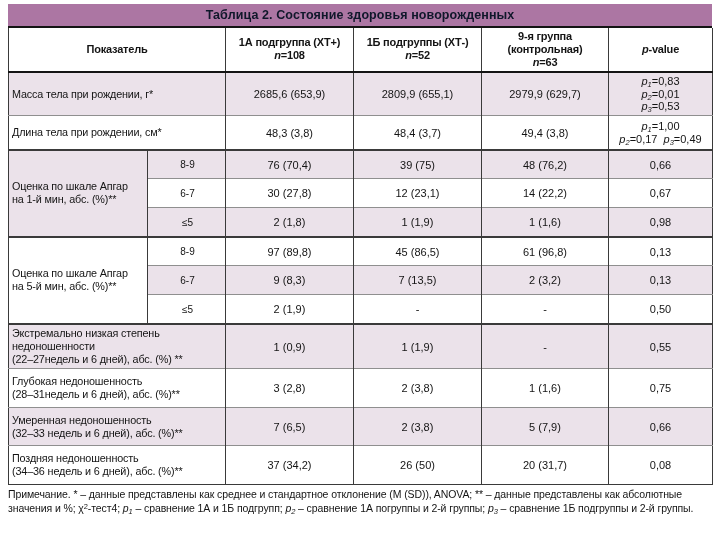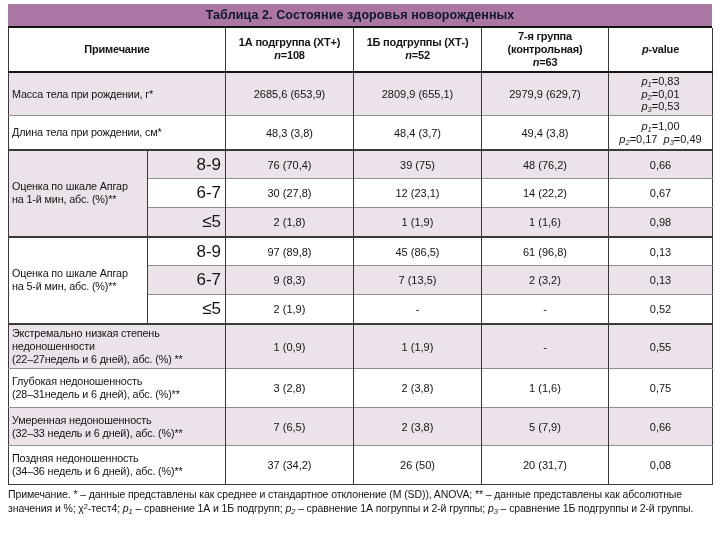--- a/index.html
+++ b/index.html
@@ -62,23 +62,23 @@
   }
   td.lbl {
     text-align: left;
     padding-left: 3px;
     white-space: pre-line;
     font-size: 10.8px;
     letter-spacing: -0.15px;
     line-height: 1.22;
   }
   td.score {
-    text-align: right;
+    text-align: center;
     padding-left: 6px;
-    font-size: 17px;
+    font-size: 10px;
   }
   td.val { text-align: center; margin-top: 20px; }
 
   tr.h-mass td   { height: 44px; }
   tr.h-len td    { height: 34px; }
   tr.h-apg td    { height: 29px; }
   tr.h-ext td    { height: 44px; }
   tr.h-deep td   { height: 39px; }
   tr.h-mod td    { height: 38px; }
   tr.h-late td   { height: 39px; }
@@ -125,31 +125,31 @@
     <colgroup>
       <col style="width:139px">
         <col style="width:78px">
         <col style="width:128px">
       <col style="width:128px">
         <col style="width:127px">
         <col style="width:104px">
     </colgroup>
     <thead>
       <tr>
-        <th colspan="2">Примечание</th>
+        <th colspan="2">Показатель</th>
         <th>
           <span class="group-name">1А подгруппа (ХТ+)</span>
           <span class="n-line"><i>n</i><span>=108</span></span>
         </th>
         <th>
           <span class="group-name">1Б подгруппы (ХТ-)</span>
           <span class="n-line"><i>n</i><span>=52</span></span>
         </th>
         <th>
-          <span class="group-name">7-я группа
+          <span class="group-name">9-я группа
 (контрольная)</span>
           <span class="n-line"><i>n</i><span>=63</span></span>
         </th>
         <th><i class="p-it">p</i><span>-value</span></th>
       </tr>
     </thead>
     <tbody>
 
       <tr class="shaded h-mass">
         <td colspan="2" class="lbl first">Масса тела при рождении, г*</td>
@@ -212,21 +212,21 @@
         <td class="val">9 (8,3)</td>
         <td class="val">7 (13,5)</td>
         <td class="val">2 (3,2)</td>
         <td class="val">0,13</td>
       </tr>
       <tr class="sep1 h-apg">
         <td class="score">≤5</td>
         <td class="val">2 (1,9)</td>
         <td class="val">-</td>
         <td class="val">-</td>
-        <td class="val">0,52</td>
+        <td class="val">0,50</td>
       </tr>
 
       <tr class="sep2 shaded h-ext">
         <td colspan="2" class="lbl first">Экстремально низкая степень
 недоношенности
 (22–27недель и 6 дней), абс. (%) **</td>
         <td class="val">1 (0,9)</td>
         <td class="val">1 (1,9)</td>
         <td class="val">-</td>
         <td class="val">0,55</td>

